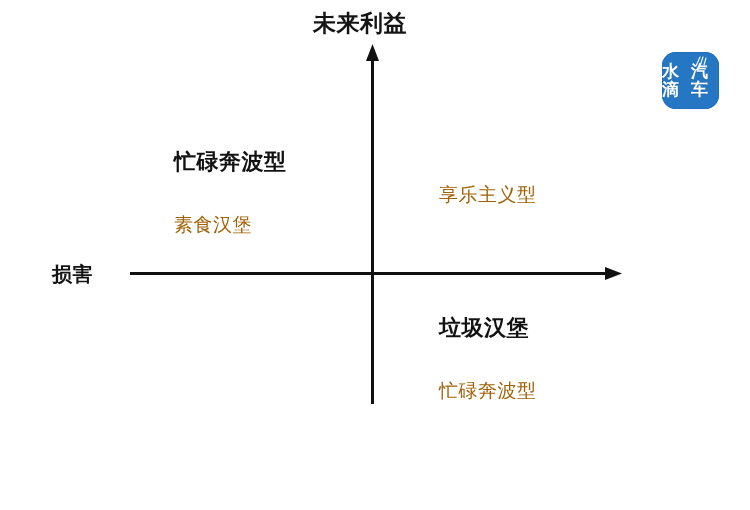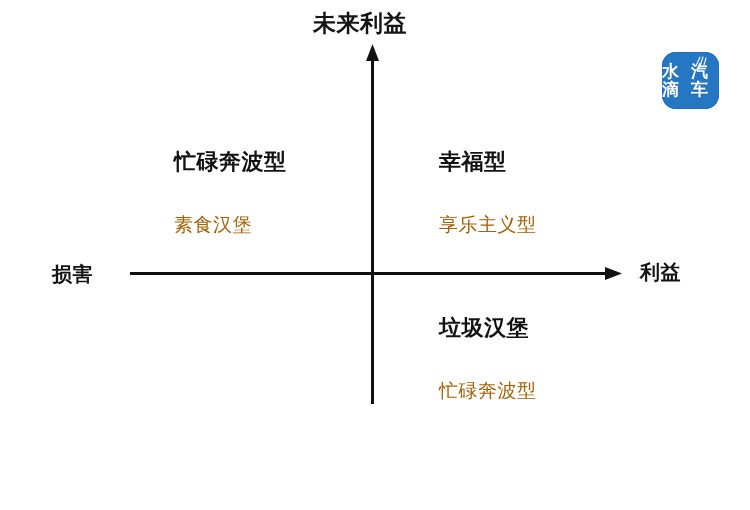--- a/index.html
+++ b/index.html
@@ -134,30 +134,28 @@
     <line x1="130" y1="273.5" x2="610" y2="273.5" stroke="#111111" stroke-width="3"></line>
 
     <polygon points="622,273.5 605,267 605,280" fill="#111111"></polygon>
   </svg>
 
   <div class="axis-label" id="label-top">未来利益</div>
 
   <div class="axis-label" id="label-left">损害</div>
 
   <div class="axis-label" id="label-right">
-    <span class="ln">利益</span>
   </div>
 
   <div class="quadrant" id="quadrant-tl">
     <div class="q-title">忙碌奔波型</div>
     <div class="q-sub">素食汉堡</div>
   </div>
 
   <div class="quadrant" id="quadrant-tr">
-    <div class="q-title">幸福型</div>
     <div class="q-sub">享乐主义型</div>
   </div>
 
 
   <div class="quadrant" id="quadrant-br">
     <div class="q-title">垃圾汉堡</div>
     <div class="q-sub">忙碌奔波型</div>
   </div>
 
   <div id="logo">

